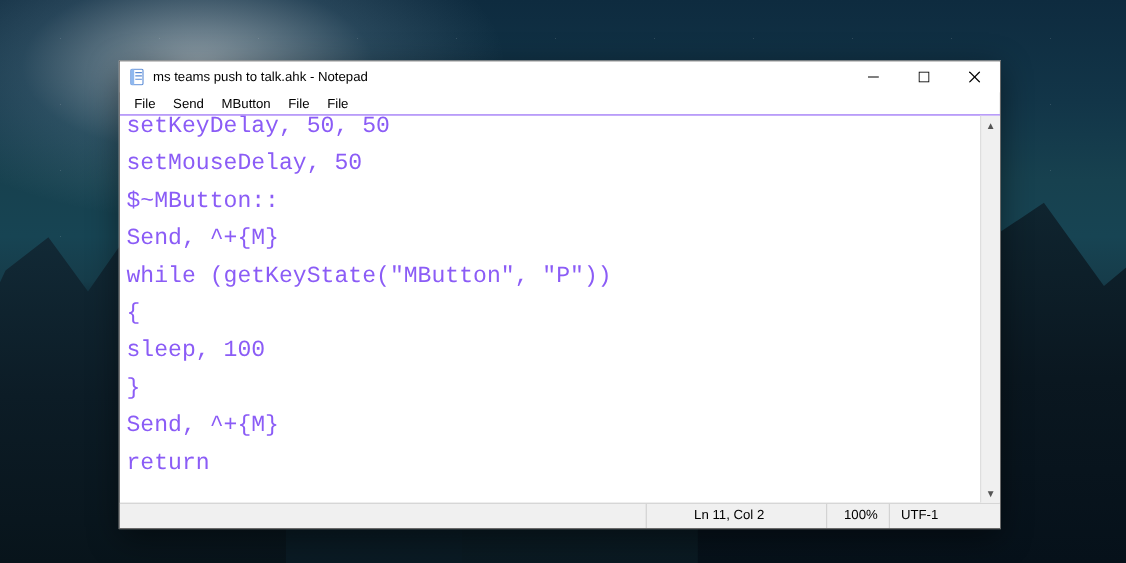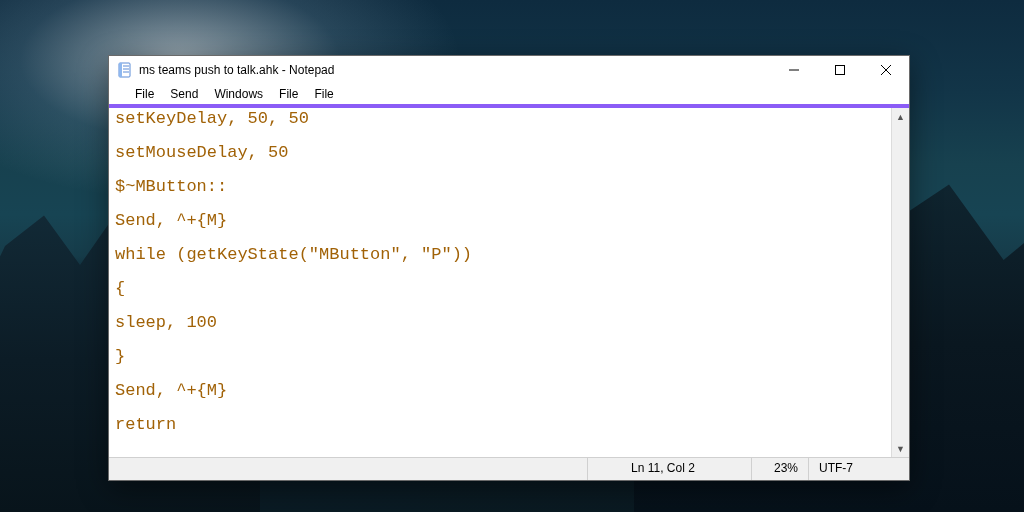--- a/index.html
+++ b/index.html
@@ -85,43 +85,43 @@
   align-items: center;
   justify-content: center;
   color: #000;
 }
 .winbtn svg { width: 10px; height: 10px; }
 
 .menubar {
   height: 20px;
   display: flex;
   align-items: center;
-  padding: 0 18px;
+  padding: 0 5px;
   font-size: 12px;
   color: #000;
-  border-bottom: 4px solid #8b5cf6;
+  border-bottom: 1px solid #8b5cf6;
   user-select: none;
 }
 .menuitem {
   padding: 2px 8px;
 }
 
 .editor-wrap {
   flex: 1 1 auto;
   position: relative;
   overflow: hidden;
 }
 .editor {
   position: absolute;
   inset: 0 17px 0 0; 
   padding: 2px 4px 18px 6px;
   font-family: Consolas, "Courier New", monospace;
-  font-size: 17px;
+  font-size: 21px;
   line-height: 17px;
-  color: #a16207;
+  color: #8b5cf6;
   white-space: pre;
   overflow: hidden;
 }
 .scrollbar-v {
   position: absolute;
   top: 0;
   right: 0;
   bottom: 0;
   width: 17px;
   background: #f0f0f0;
@@ -196,21 +196,21 @@
         <svg viewBox="0 0 10 10">
             <line x1="0" y1="0" x2="10" y2="10" stroke="currentColor" stroke-width="1"></line>
             <line x1="10" y1="0" x2="0" y2="10" stroke="currentColor" stroke-width="1"></line>
           </svg>
       </div>
     </div>
 
     <div class="menubar">
       <div class="menuitem">File</div>
       <div class="menuitem">Send</div>
-      <div class="menuitem">Windows</div>
+      <div class="menuitem">MButton</div>
       <div class="menuitem">File</div>
       <div class="menuitem">File</div>
     </div>
 
     <div class="editor-wrap">
       <div class="editor">setKeyDelay, 50, 50
 
 setMouseDelay, 50
 
 $~MButton::
@@ -230,18 +230,18 @@
 return</div>
       <div class="scrollbar-v">
         <div class="arrow up">▲</div>
         <div class="arrow down">▼</div>
       </div>
     </div>
 
     <div class="statusbar">
       <div class="flexgap"></div>
       <div class="cell lncol">Ln 11, Col 2</div>
-      <div class="cell zoom">23%</div>
-      <div class="cell enc">UTF-7</div>
+      <div class="cell zoom">100%</div>
+      <div class="cell enc">UTF-1</div>
     </div>
 
   </div>
 </div>
 
 </body></html>

